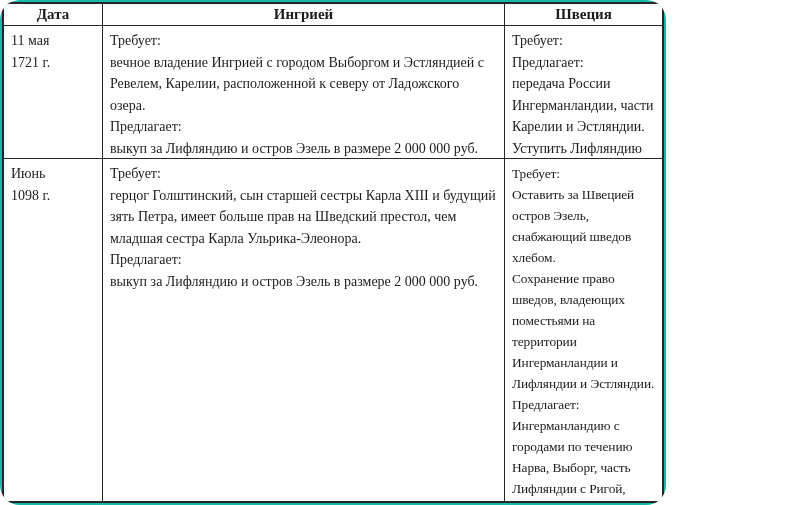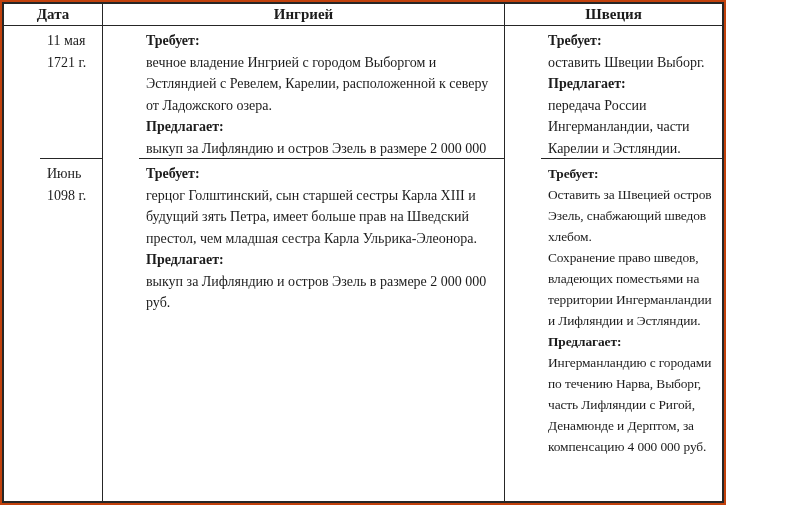--- a/index.html
+++ b/index.html
@@ -2,25 +2,26 @@
 <html><head>
 <meta charset="utf-8">
 <style>
   * { box-sizing: border-box; }
   html, body { margin: 0; padding: 0; background: #ffffff; }
   body {
     font-family: "Liberation Serif", "DejaVu Serif", serif;
     color: #1c1c1c;
   }
   .page {
-    width: 726px;
+    width: 666px;
     height: 505px;
     position: relative;
-    background: #c2410c;
+    background: #14b8a6;
     overflow: hidden;
+    border-radius: 20px;
   }
   .tbl {
     position: absolute;
     inset: 2px;
     border: 2px solid #262626;
     display: grid;
     grid-template-columns: 99px 402px 1fr;
     grid-template-rows: 22px 133px 1fr;
     background: #ffffff;
   }
@@ -36,24 +37,23 @@
     align-items: center;
     justify-content: center;
     font-weight: bold;
     font-size: 15px;
     line-height: 1;
   }
   .body {
     padding: 4px 7px 4px 7px;
     font-size: 14px;
     line-height: 21.5px;
-    margin-left: 36px;
   }
   .body p { margin: 0; }
-  p.label { font-weight: bold; }
+  p.label { font-weight: normal; }
   .date { white-space: pre-line; }
   .tight {
     font-size: 13.4px;
     line-height: 21px;
     letter-spacing: -0.1px;
   }
 </style>
 </head>
 <body>
 
@@ -73,21 +73,20 @@
     <div class="cell body date">11 мая
 1721 г.</div>
     <div class="cell body">
       <p class="label">Требует:</p>
       <p>вечное владение Ингрией с городом Выборгом и Эстляндией с Ревелем, Карелии, расположенной к северу от Ладожского озера.</p>
       <p class="label">Предлагает:</p>
       <p>выкуп за Лифляндию и остров Эзель в размере 2 000 000 руб.</p>
     </div>
     <div class="cell body last-col">
       <p class="label">Требует:</p>
-      <p>оставить Швеции Выборг.</p>
       <p class="label">Предлагает:</p>
       <p>передача России Ингерманландии, части Карелии и Эстляндии. Уступить Лифляндию за компенсацию.</p>
     </div>
 
     <div class="cell body date last-row">Июнь
 1098 г.</div>
     <div class="cell body last-row">
       <p class="label">Требует:</p>
       <p>герцог Голштинский, сын старшей сестры Карла XIII и будущий зять Петра, имеет больше прав на Шведский престол, чем младшая сестра Карла Ульрика-Элеонора.</p>
       <p class="label">Предлагает:</p>

